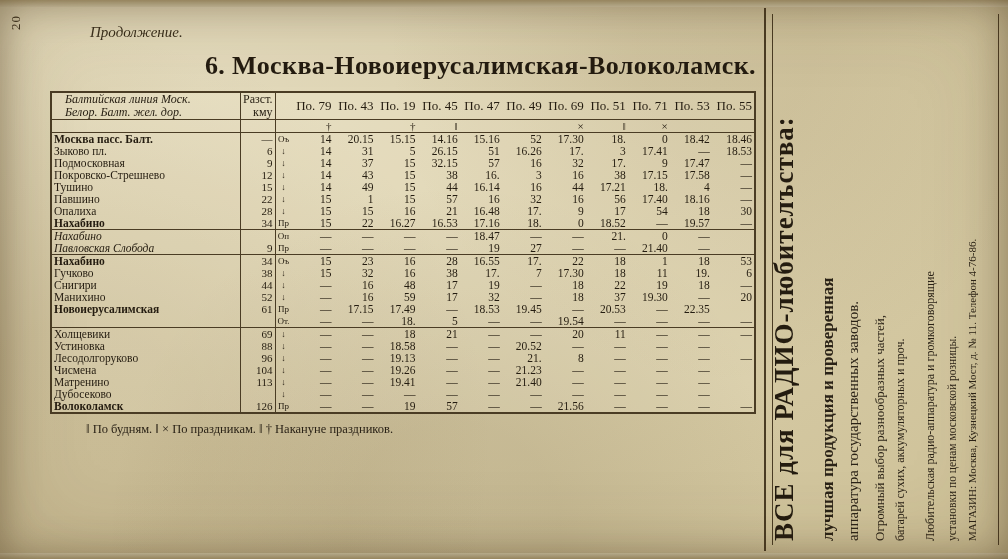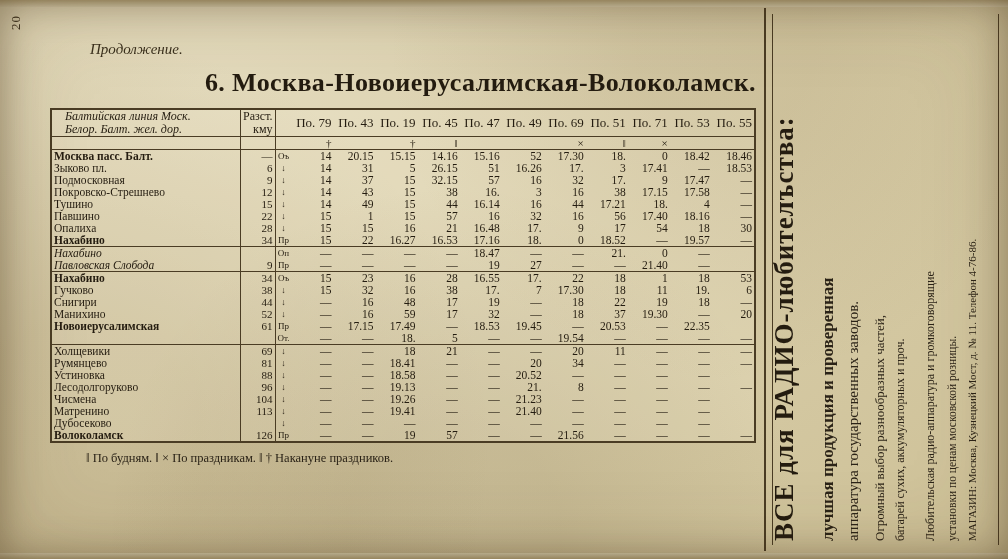--- a/index.html
+++ b/index.html
@@ -28,21 +28,21 @@
     position:absolute;left:8px;top:30px;
     font-size:13px;letter-spacing:1px;
     transform:rotate(-90deg);transform-origin:left top;
     color:#3a2f1d;
   }
   
   .left{
     position:absolute;left:50px;top:14px;width:706px;height:531px;
   }
   .contin{
-    font-style:italic;font-size:15px;margin:27px 0 0 40px;color:#3a2f1d;
+    font-style:italic;font-size:15px;margin:10px 0 0 40px;color:#3a2f1d;
   }
   .maintitle{
     text-align:right;font-size:26px;font-weight:bold;margin:10px 0 10px 0;
     letter-spacing:.4px;color:#241c10;
   }
   .tblwrap{border:2px solid #4a3c24;background:rgba(255,250,225,.18);}
   table.sched{
     border-collapse:collapse;width:100%;font-size:11.5px;
     color:#241c10;
   }
@@ -427,36 +427,20 @@
               <td class="tm">21</td>
               <td class="tm">—</td>
               <td class="tm">—</td>
               <td class="tm">20</td>
               <td class="tm">11</td>
               <td class="tm">—</td>
               <td class="tm">—</td>
               <td class="tm">—</td>
             </tr>
             <tr class="">
-              <td class="stname">Румянцево</td>
-              <td class="km">81</td>
-              <td class="arrw">↓</td>
-              <td class="tm">—</td>
-              <td class="tm">—</td>
-              <td class="tm">18.41</td>
-              <td class="tm">—</td>
-              <td class="tm">—</td>
-              <td class="tm">20</td>
-              <td class="tm">34</td>
-              <td class="tm">—</td>
-              <td class="tm">—</td>
-              <td class="tm">—</td>
-              <td class="tm">—</td>
-            </tr>
-            <tr class="">
               <td class="stname">Устиновка</td>
               <td class="km">88</td>
               <td class="arrw">↓</td>
               <td class="tm">—</td>
               <td class="tm">—</td>
               <td class="tm">18.58</td>
               <td class="tm">—</td>
               <td class="tm">—</td>
               <td class="tm">20.52</td>
               <td class="tm">—</td>

